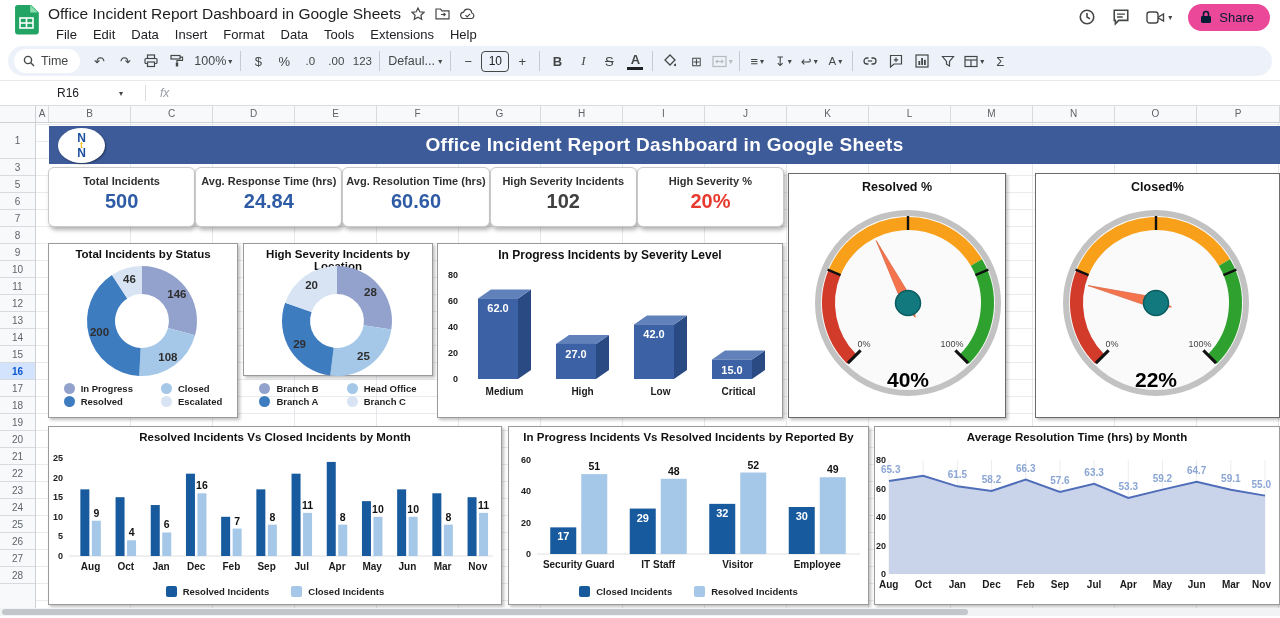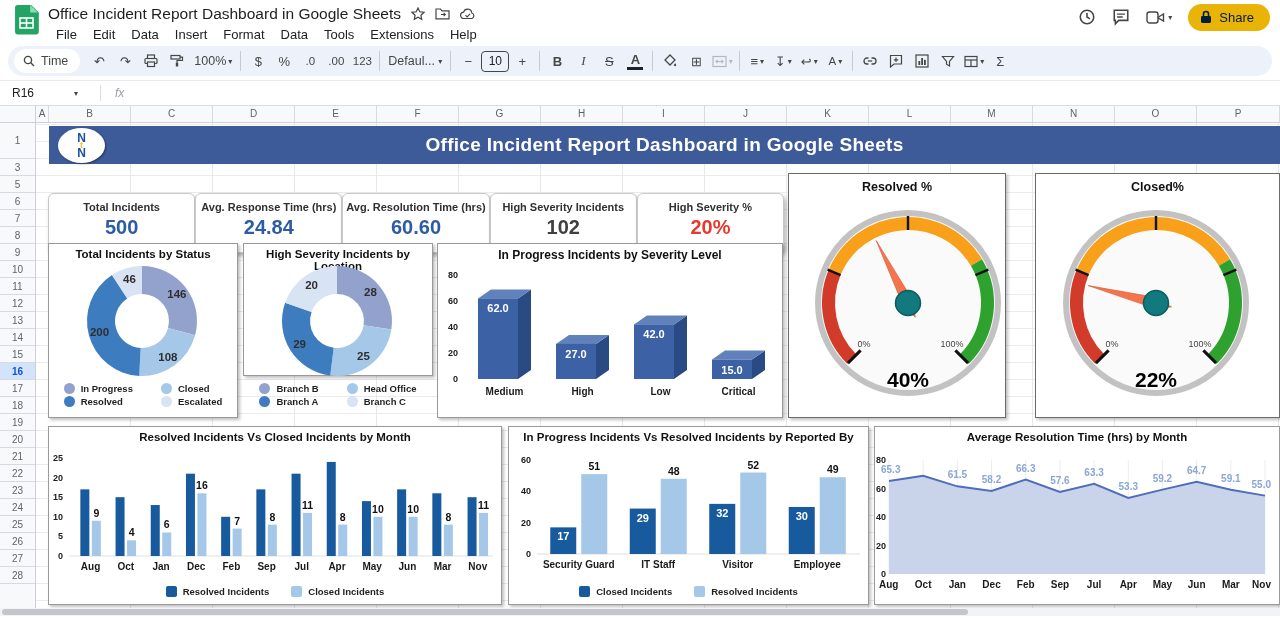--- a/index.html
+++ b/index.html
@@ -9,21 +9,21 @@
   
   .titlebar { position:relative; height:44px; background:#fff; }
   .sheets-logo { position:absolute; left:15px; top:5px; width:24px; height:31px; cursor:pointer; }
   .title-stack { margin-left:48px; padding-top:3px; }
   .title-line { display:flex; align-items:center; height:21px; gap:10px; }
   .doc-title { font-size:15.5px; color:#1f1f1f; font-weight:500; }
   .t-icon { color:#444746; display:flex; align-items:center; }
   .menu-line { display:flex; height:20px; align-items:center; }
   .menu-item { font-size:13px; color:#202124; padding:0 8px; border-radius:4px; cursor:pointer; }
   .title-right { position:absolute; right:10px; top:2px; height:30px; display:flex; align-items:center; gap:16px; }
-  .share-btn { display:flex; align-items:center; gap:7px; background:#eab308; color:#001d35;
+  .share-btn { display:flex; align-items:center; gap:7px; background:#ec4899; color:#001d35;
     height:27px; padding:0 16px 0 12px; border-radius:14px; font-size:13px; font-weight:500; cursor:pointer; }
   .cam-wrap { display:flex; align-items:center; gap:3px; }
   .caret { font-size:8px; color:#444746; }
 
   
   .toolbar { padding:2px 8px 4px; }
   .tb-pill { background:#edf2fa; border-radius:18px; height:30px; display:flex; align-items:center; padding:0 6px; }
   .menus-chip { background:#fff; border-radius:14px; height:24px; display:flex; align-items:center;
     gap:6px; padding:0 12px 0 9px; margin-right:6px; font-size:12.5px; color:#444746; cursor:pointer; }
   .tb { min-width:26px; height:24px; display:flex; align-items:center; justify-content:center;
@@ -36,21 +36,21 @@
   .tb.u { border-bottom:3px solid #202124; height:18px; min-width:16px; margin:0 5px; border-radius:0; }
   .tb.dis, .tb.dis .caret { color:#b5b9bd; }
   .sep { width:1px; height:20px; background:#c7cbd1; margin:0 4px; }
   .fs-box { width:28px; height:21px; border:1px solid #444746; border-radius:4px; font-size:12px;
     color:#202124; display:flex; align-items:center; justify-content:center; cursor:text; }
   .zoom, .font-name { font-size:12.5px; padding:0 4px; }
   .font-name { min-width:62px; justify-content:space-between; }
 
   
   .formula-bar { height:26px; border-top:1px solid #e8eaed; border-bottom:1px solid #dadce0;
-    display:flex; align-items:center; }
+    display:flex; align-items:center;padding-left:45px; }
   .name-box { width:86px; padding-left:12px; font-size:12px; color:#202124; display:flex;
     align-items:center; justify-content:space-between; cursor:pointer; }
   .name-box .caret { margin-right:8px; }
   .fx { color:#9aa0a6; font-size:12px; font-style:italic; margin-left:14px; border-left:1px solid #dadce0; padding-left:14px; height:16px; display:flex; align-items:center;}
 
   
   .col-headers { height:17px; display:flex; background:#f8f9fa; border-bottom:1px solid #cdd0d4; }
   .corner { width:36px; border-right:1px solid #cdd0d4; background:#f8f9fa; }
   .col-h { border-right:1px solid #d7dade; font-size:10px; color:#5f6368; text-align:center; line-height:16px; cursor:pointer; }
 
@@ -73,21 +73,21 @@
     display:flex; align-items:center; justify-content:center; }
   .banner-title { color:#fff; font-size:19px; font-weight:700; letter-spacing:.3px; }
   .logo { position:absolute; left:9px; top:2px; width:47px; height:35px; background:#fff;
     border-radius:50%; display:flex; flex-direction:column; align-items:center; justify-content:center;
     box-shadow:1px 1px 2px rgba(0,0,0,.4); }
   .logo span { line-height:.72; font-weight:700; }
   .logo .n { color:#1d4fa0; font-size:12px; }
   .logo .t { color:#f2c229; font-size:9px; }
 
   
-  .kpi-row { position:absolute; left:12px; top:70px; width:736px; height:60px; display:flex; }
+  .kpi-row { position:absolute; left:12px; top:44px; width:736px; height:60px; display:flex; }
   .kpi { flex:1; background:#fff; border:1px solid #c9c9c9; border-radius:6px;
     box-shadow:2px 3px 4px rgba(0,0,0,.3); text-align:center; padding-top:7px; }
   .kpi-label { font-size:11px; font-weight:700; color:#303030; }
   .kpi-value { font-size:20px; font-weight:700; margin-top:3px; }
 
   
   .panel { position:absolute; background:#fff; border:1px solid #9a9a9a;
     box-shadow:2px 2px 3px rgba(0,0,0,.25); }
   .panel.gauge { border-color:#6b6b6b; }
   .chart-title { text-align:center; font-size:11.5px; font-weight:700; color:#111; padding-top:4px; height:17px; }

